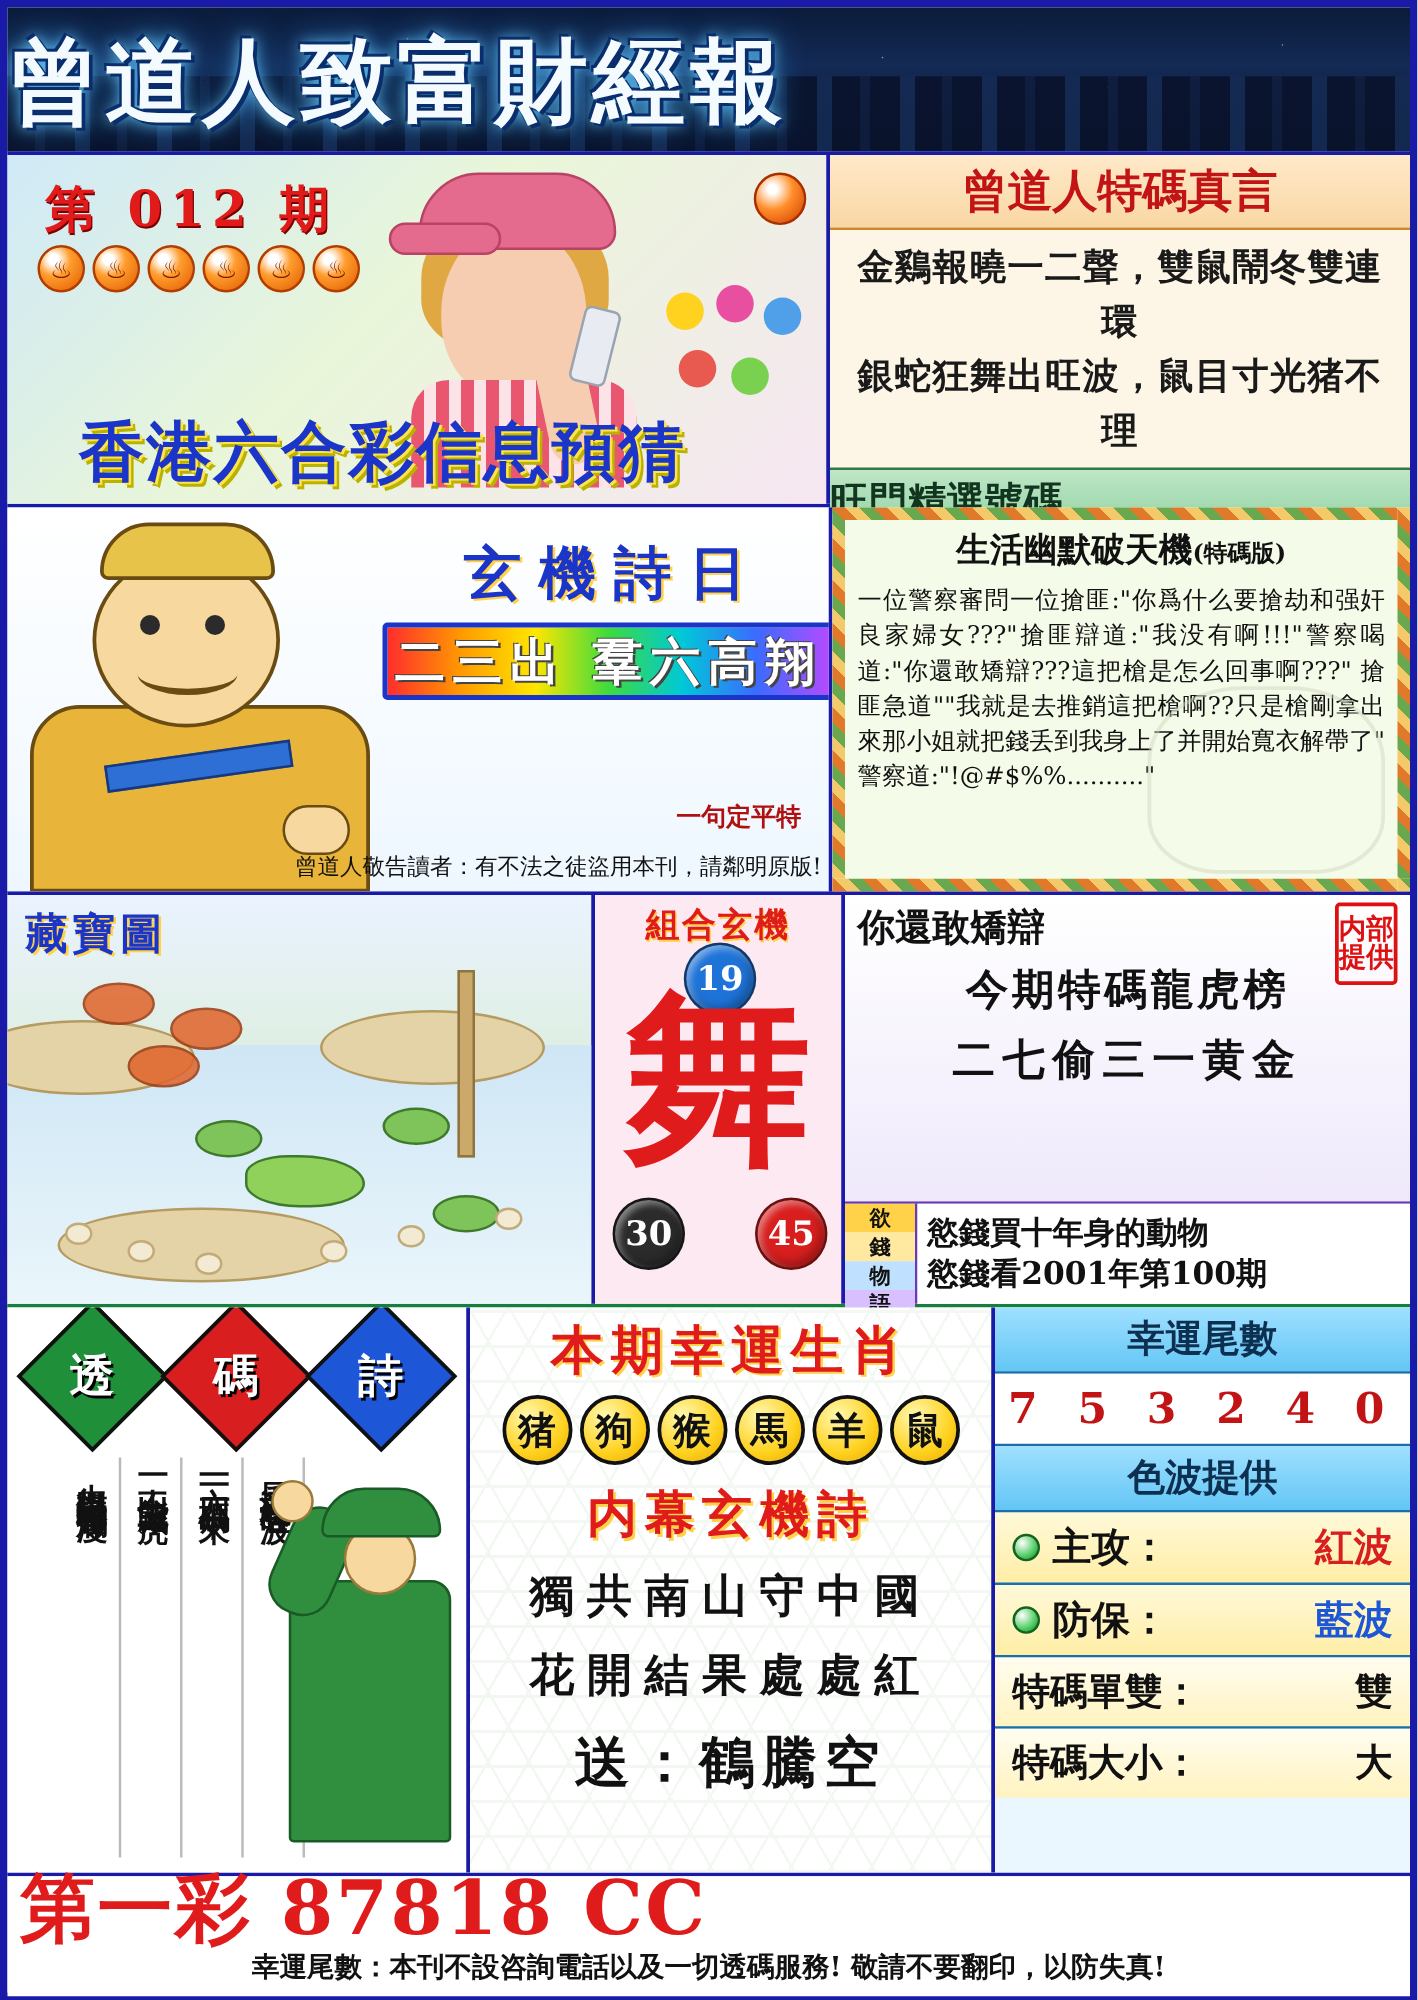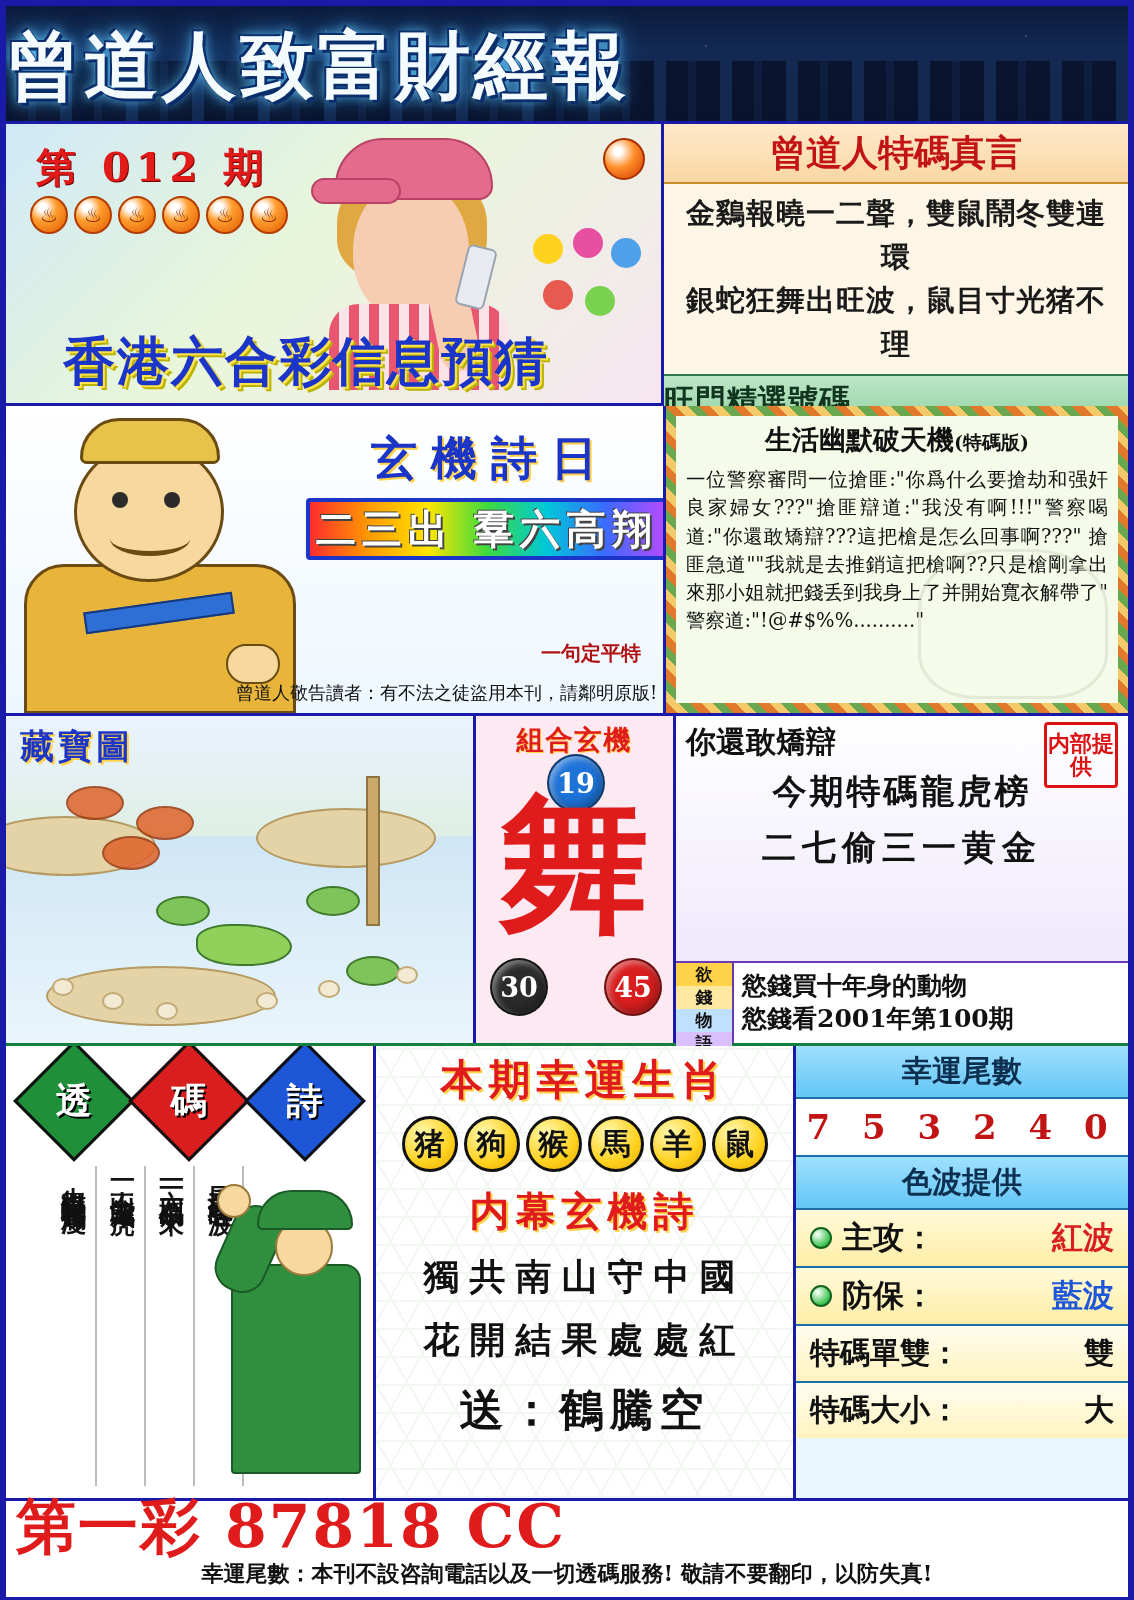--- a/index.html
+++ b/index.html
@@ -252,21 +252,21 @@
   }
   .r3-right { flex:1; display:flex; flex-direction:column; background:#f7f3ff; }
   .tips-box { position:relative; flex:1; padding:6px 10px;
      background:linear-gradient(180deg,#fff 0,#efe9fb 100%); }
   .tips-t1 { font-family:"DejaVu Serif", serif; font-weight:bold; font-size:30px; color:#111; }
   .tips-t2 { font-family:"DejaVu Serif", serif; font-weight:bold; font-size:34px;
      color:#111; letter-spacing:3px; margin-top:6px; text-align:center;}
   .tips-t3 { font-family:"DejaVu Serif", serif; font-weight:bold; font-size:34px;
      color:#111; letter-spacing:6px; margin-top:10px; text-align:center;}
   .stamp {
-    position:absolute; right:10px; top:6px; width:74px; height:66px;
+    position:absolute; right:10px; top:6px; width:50px; height:66px;
     border:3px solid #d11; color:#d11; border-radius:4px;
     display:flex; align-items:center; justify-content:center; text-align:center;
     font-family:"DejaVu Serif", serif; font-weight:bold; font-size:22px; line-height:1.05;
   }
   .desire-row { display:flex; border-top:2px solid #6a3ab5; height:82px; }
   .desire-chip {
     width:58px; display:flex; flex-direction:column; border-right:2px solid #6a3ab5;
   }
   .desire-chip div { flex:1; display:flex; align-items:center; justify-content:center;
     font-family:"DejaVu Serif", serif; font-weight:bold; font-size:17px; color:#111; }

